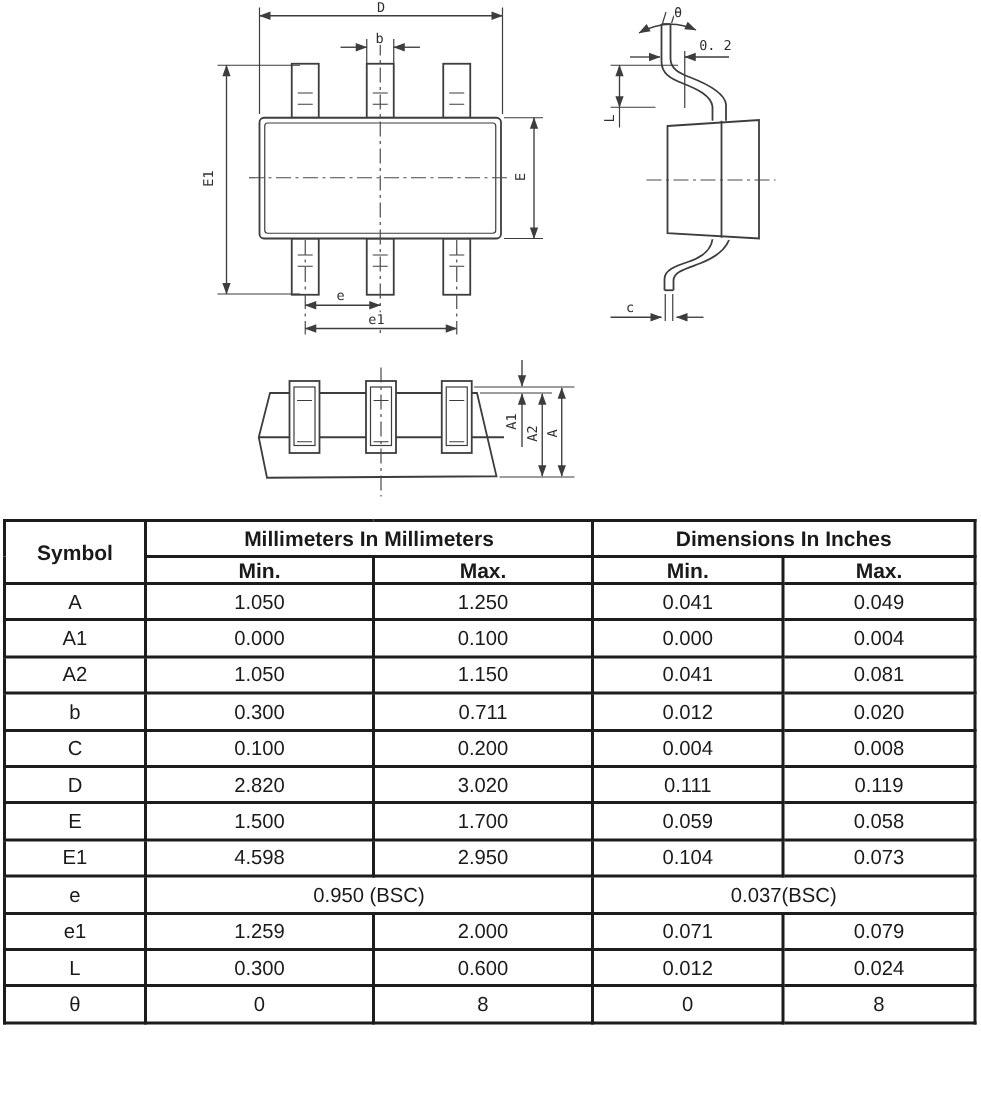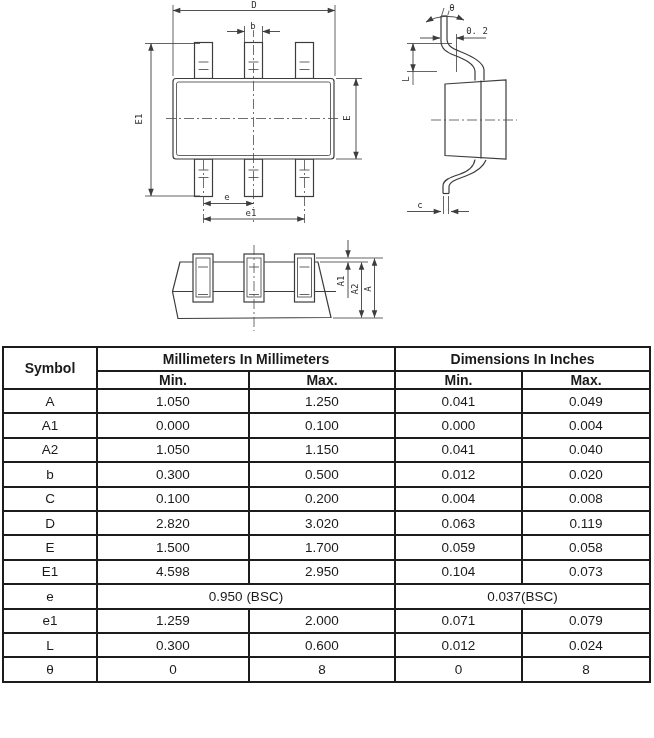--- a/index.html
+++ b/index.html
@@ -216,41 +216,41 @@
         <td>0.000</td>
         <td>0.100</td>
         <td>0.000</td>
         <td>0.004</td>
       </tr>
       <tr class="dr">
         <td>A2</td>
         <td>1.050</td>
         <td>1.150</td>
         <td>0.041</td>
-        <td>0.040</td>
+        <td>0.081</td>
       </tr>
       <tr class="dr">
         <td>b</td>
         <td>0.300</td>
-        <td>0.500</td>
+        <td>0.711</td>
         <td>0.012</td>
         <td>0.020</td>
       </tr>
       <tr class="dr">
         <td>C</td>
         <td>0.100</td>
         <td>0.200</td>
         <td>0.004</td>
         <td>0.008</td>
       </tr>
       <tr class="dr">
         <td>D</td>
         <td>2.820</td>
         <td>3.020</td>
-        <td>0.063</td>
+        <td>0.111</td>
         <td>0.119</td>
       </tr>
       <tr class="dr">
         <td>E</td>
         <td>1.500</td>
         <td>1.700</td>
         <td>0.059</td>
         <td>0.058</td>
       </tr>
       <tr class="dr">

